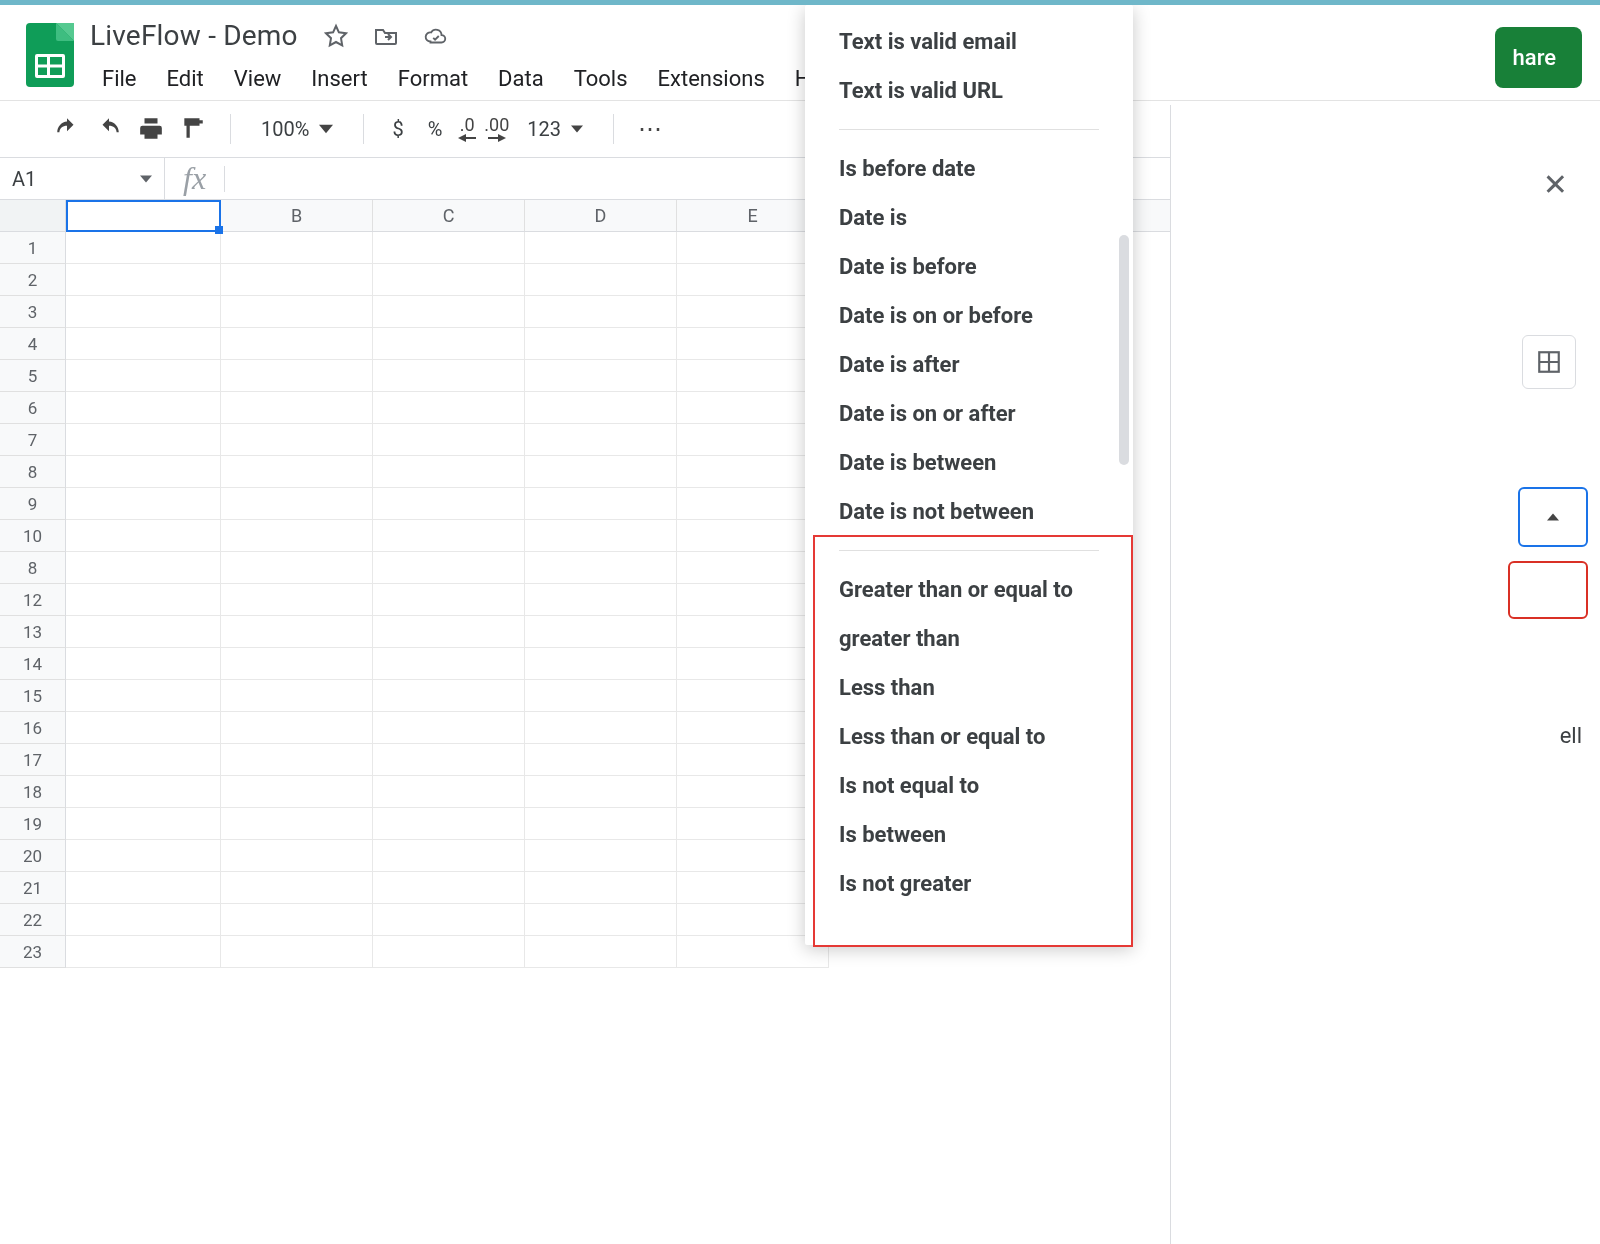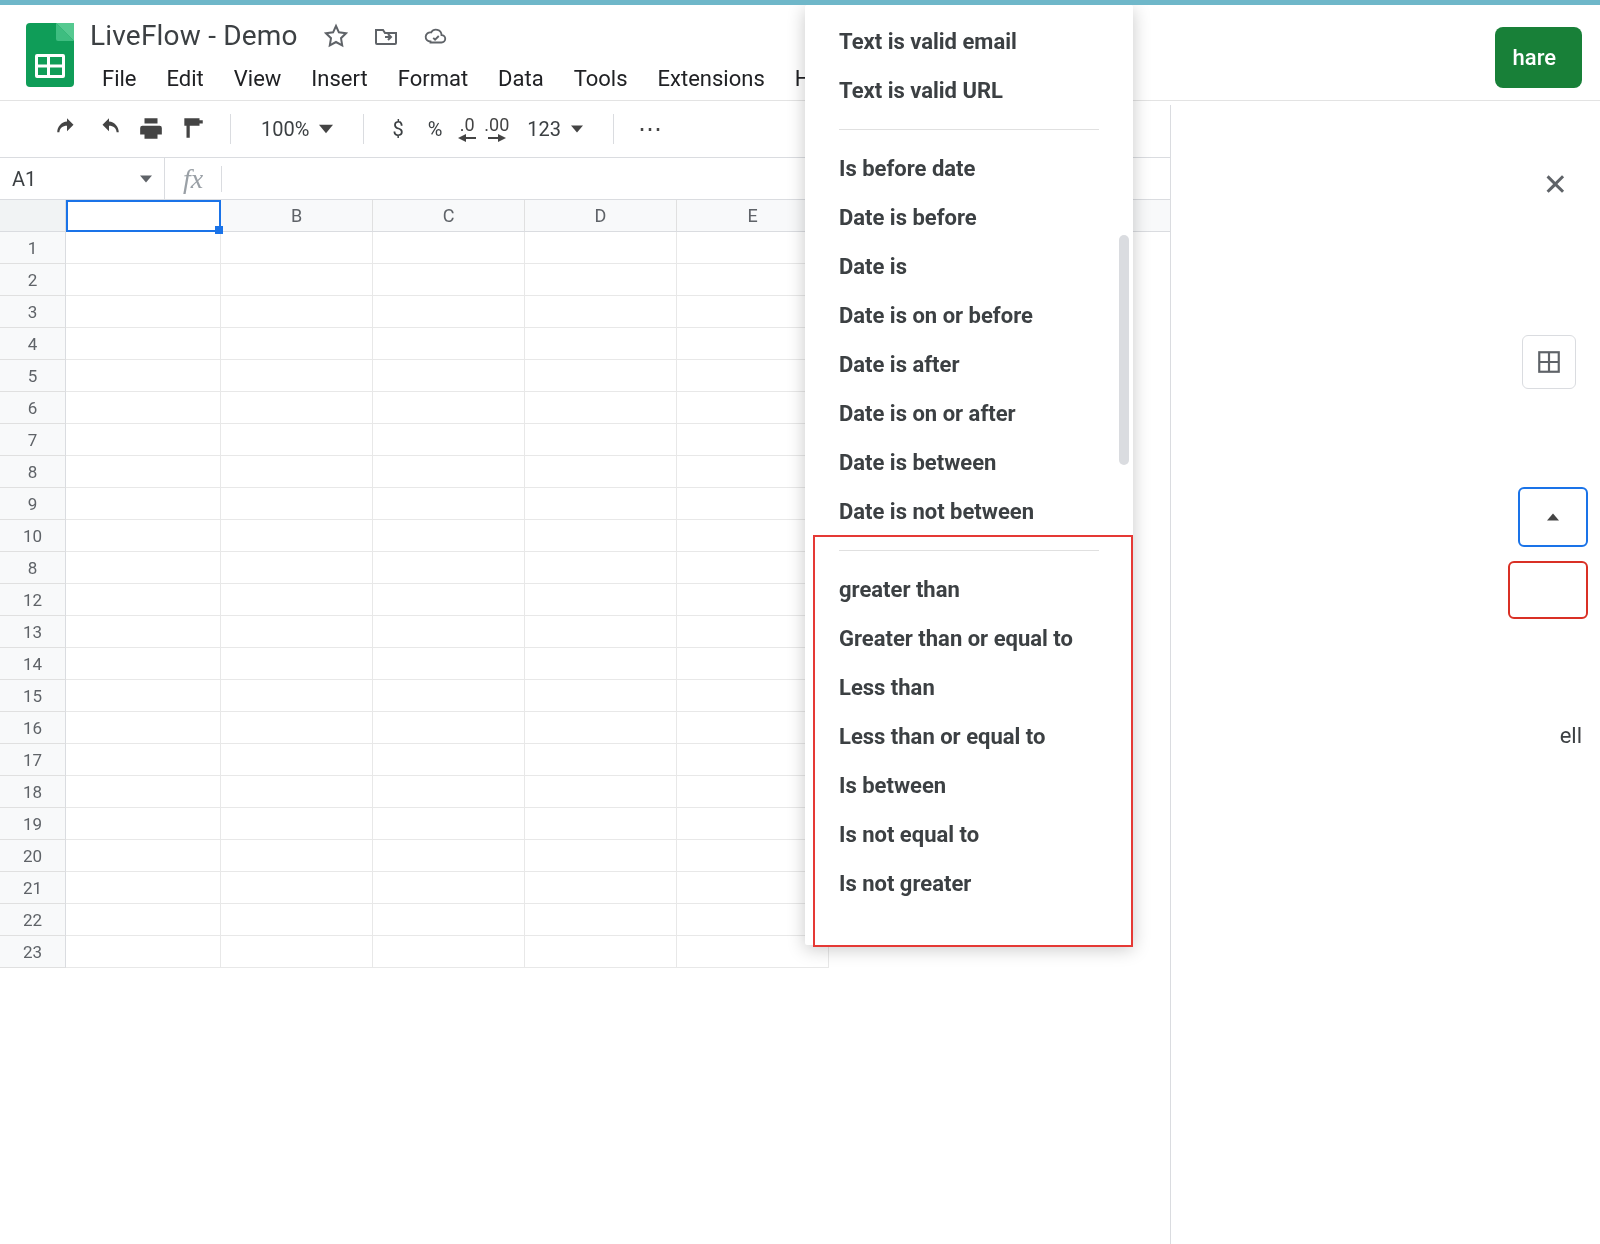--- a/index.html
+++ b/index.html
@@ -57,21 +57,21 @@
   .collapse { margin-left:auto; }
   
   .fxbar {
     height:42px; border-bottom:1px solid #dadce0; display:flex; align-items:center;
   }
   .namebox {
     width:165px; height:100%; border-right:1px solid #dadce0;
     display:flex; align-items:center; padding:0 12px; justify-content:space-between;
     font-size:20px; color:#3c4043;
   }
-  .fx { font-family: serif; font-style:italic; font-size:28px; color:#9aa0a6; padding:0 18px;}
+  .fx { font-family: serif; font-style:italic; font-size:32px; color:#9aa0a6; padding:0 18px;}
   .fx-sep-v { width:1px; height:26px; background:#dadce0;}
   
   .grid-area { position:relative; height: calc(100% - 95px - 58px - 42px); overflow:hidden;}
   .col-headers {
     display:flex; height:32px; background:#f8f9fa; border-bottom:1px solid #dadce0;
     font-size:16px; color:#5f6368;
   }
   .corner { width:66px; border-right:1px solid #dadce0; background:#f1f3f4;}
   .colh { border-right:1px solid #e0e0e0; display:flex;align-items:center;justify-content:center; font-size:18px;}
   .colh.colA{ background:#e8eaed;}
@@ -467,35 +467,35 @@
 
 <div class="dropdown">
   <div class="dd-inner" id="dd-inner">
     <div id="dd-g1">
         <div class="dd-item">Text is valid email</div>
         <div class="dd-item">Text is valid URL</div>
       </div>
     <div class="dd-sep"></div>
     <div id="dd-g2">
         <div class="dd-item">Is before date</div>
+        <div class="dd-item">Date is</div>
         <div class="dd-item">Date is before</div>
-        <div class="dd-item">Date is</div>
         <div class="dd-item">Date is on or before</div>
         <div class="dd-item">Date is after</div>
         <div class="dd-item">Date is on or after</div>
         <div class="dd-item">Date is between</div>
         <div class="dd-item">Date is not between</div>
       </div>
     <div class="dd-sep"></div>
     <div id="dd-g3">
+        <div class="dd-item">Greater than or equal to</div>
         <div class="dd-item">greater than</div>
-        <div class="dd-item">Greater than or equal to</div>
         <div class="dd-item">Less than</div>
         <div class="dd-item">Less than or equal to</div>
+        <div class="dd-item">Is not equal to</div>
         <div class="dd-item">Is between</div>
-        <div class="dd-item">Is not equal to</div>
         <div class="dd-item">Is not greater</div>
       </div>
     <div class="dd-scroll"></div>
   </div>
 </div>
 
 <div class="highlight-box hl1"></div>
 
 </body></html>

